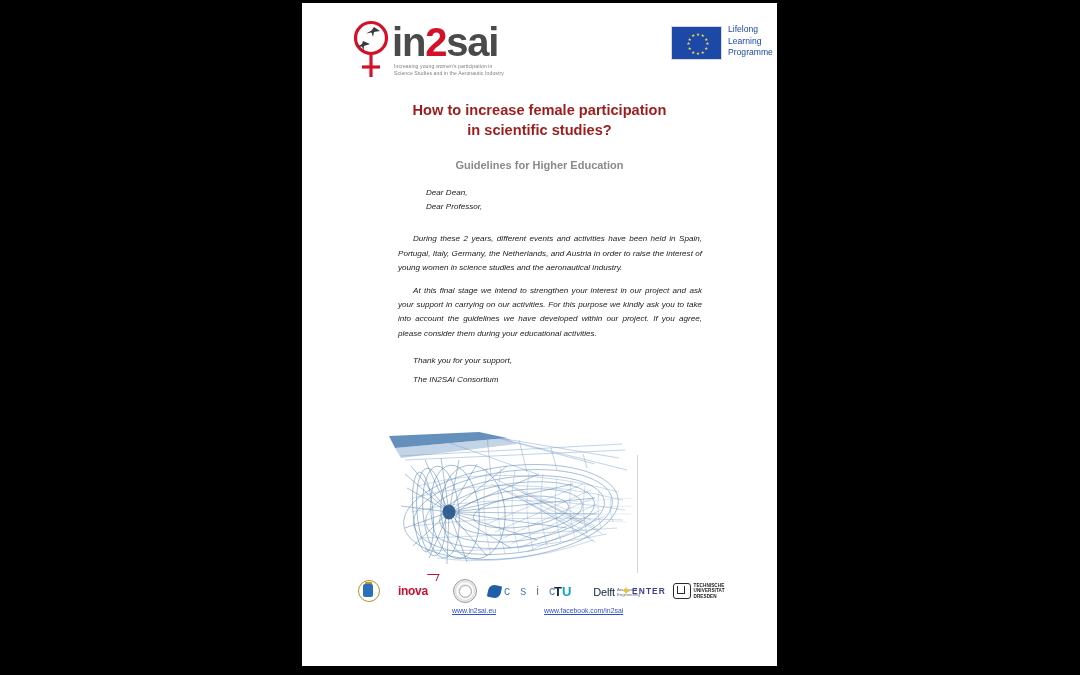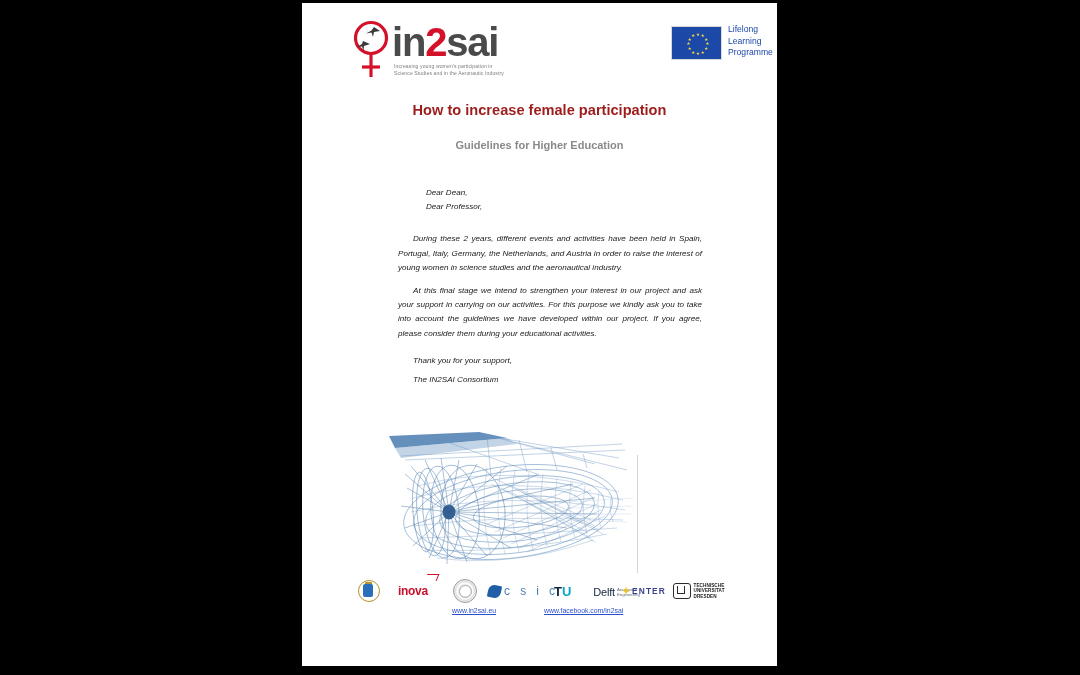--- a/index.html
+++ b/index.html
@@ -422,20 +422,21 @@
         <div class="llp-text">
           <div>Lifelong</div>
           <div>Learning</div>
           <div>Programme</div>
         </div>
       </div>
     </div>
 
     <div class="title-block">
       <div class="doc-title">How to increase female participation</div>
+      <div class="doc-title">in scientific studies?</div>
       <div class="doc-subtitle">Guidelines for Higher Education</div>
     </div>
 
     <div class="letter">
       <div class="salutation-line">Dear Dean,</div>
       <div class="salutation-line">Dear Professor,</div>
       <div class="para-gap"></div>
       <div class="para-gap"></div>
       <p>During these 2 years, different events and activities have been held in Spain, Portugal, Italy, Germany, the Netherlands, and Austria in order to raise the interest of young women in science studies and the aeronautical industry.</p>
       <div class="para-gap"></div>

